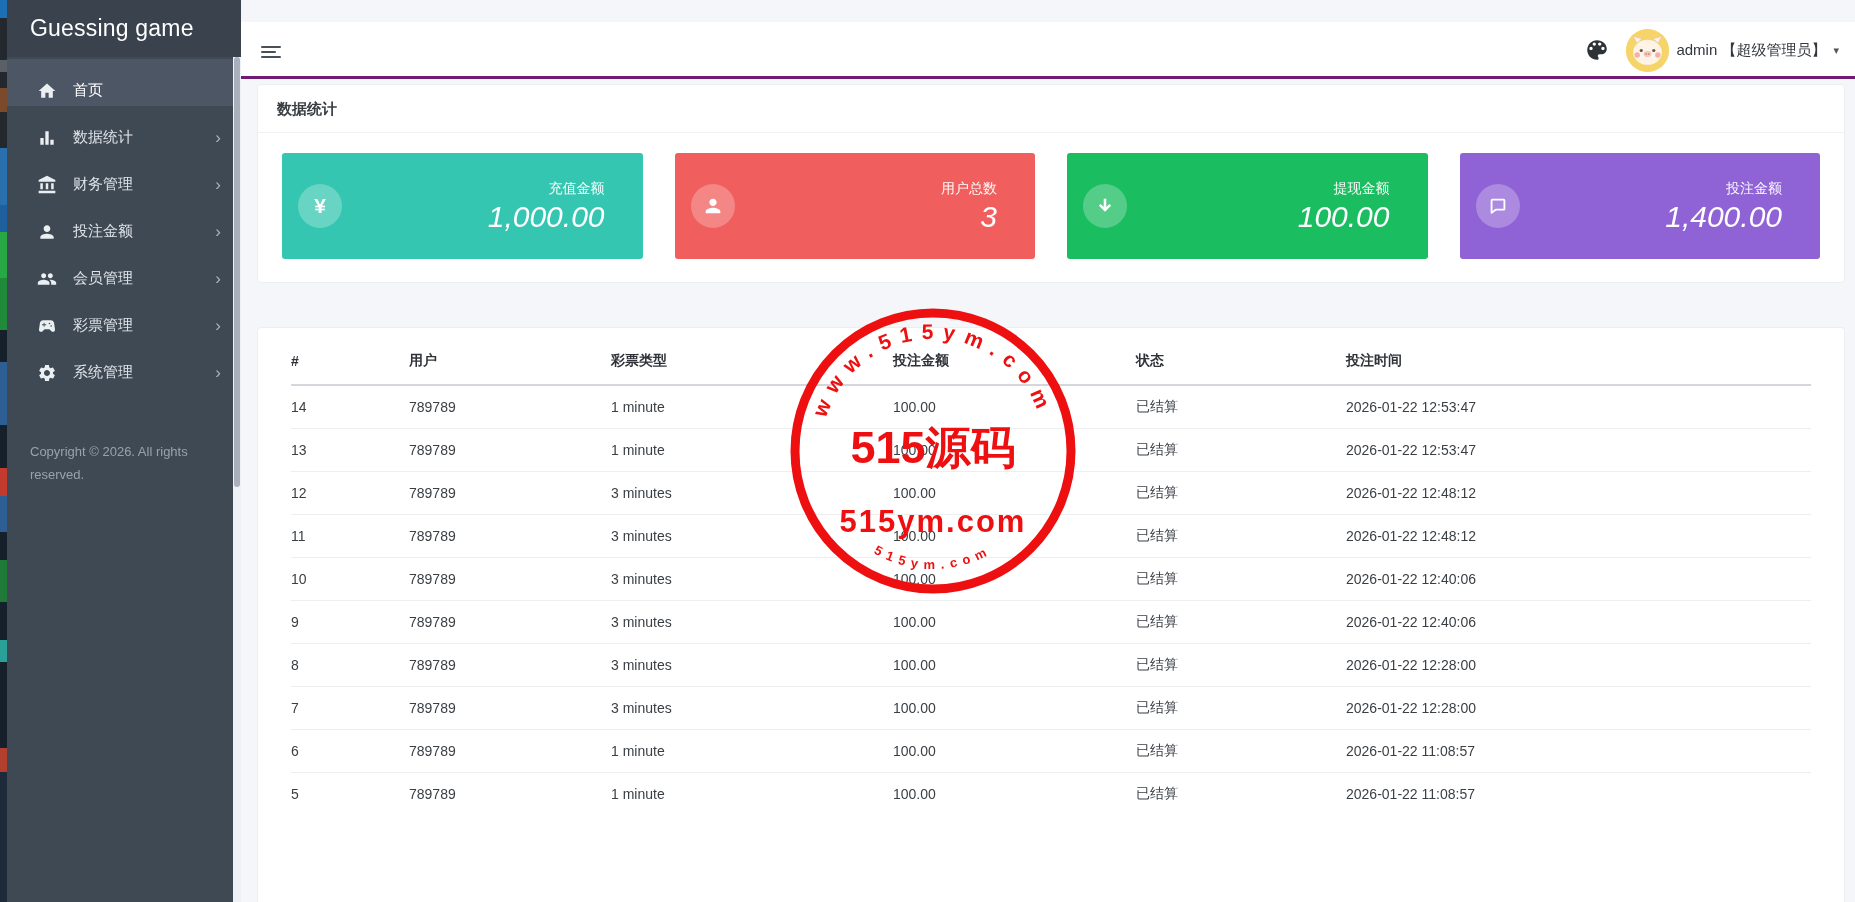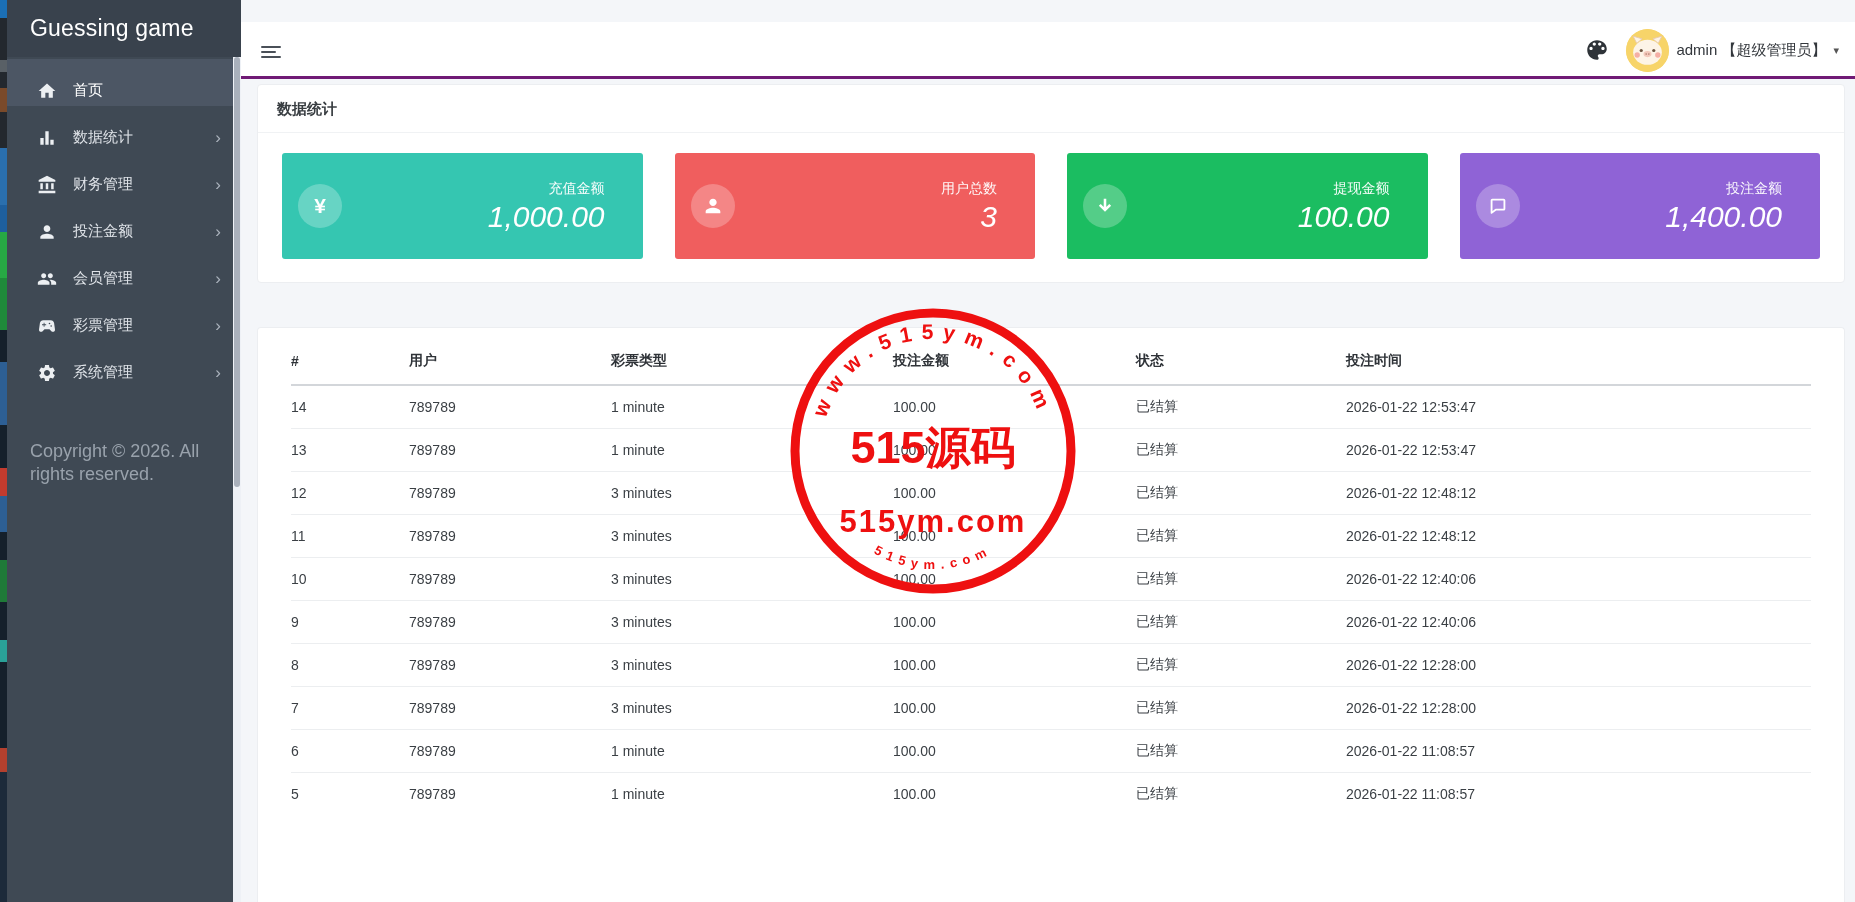--- a/index.html
+++ b/index.html
@@ -37,21 +37,21 @@
     height:47px; display:flex; align-items:center;
     padding:16px 20px 0 30px; font-size:15px; color:#dfe3e8; cursor:pointer;
   }
   .nav li.active{ background:#4c5664; color:#fff; }
   .nav .ico{ width:20px; height:20px; margin-right:16px; flex:0 0 20px; display:flex; }
   .nav .ico svg{ width:20px; height:20px; fill:#eceff2; }
   .nav .lbl{ flex:1; }
   .nav .chev{ color:#aab2bc; font-size:17px; line-height:1; }
   .copyright{
     position:absolute; left:23px; top:440px; width:172px;
-    font-size:18px; color:#99a2ac; line-height:23px;
+    font-size:13px; color:#99a2ac; line-height:23px;
   }
 
   
   .side-scroll{
     position:absolute; left:233px; top:57px; width:8px; height:845px;
     background:#eef1f6;
   }
   .side-scroll .thumb{
     position:absolute; top:0; left:1px; width:6px; height:430px;
     background:#a9b0bb; border-radius:3px;

